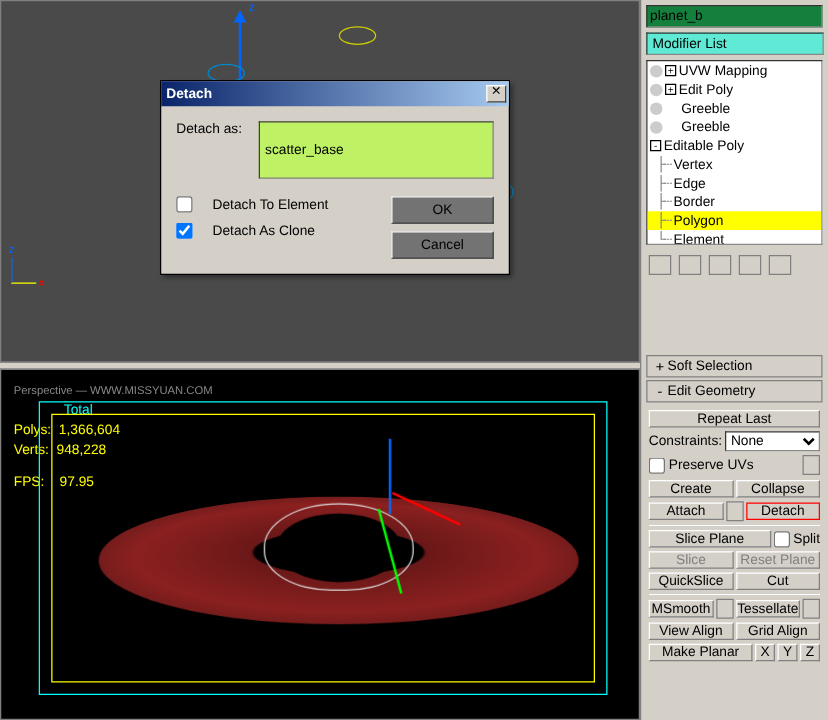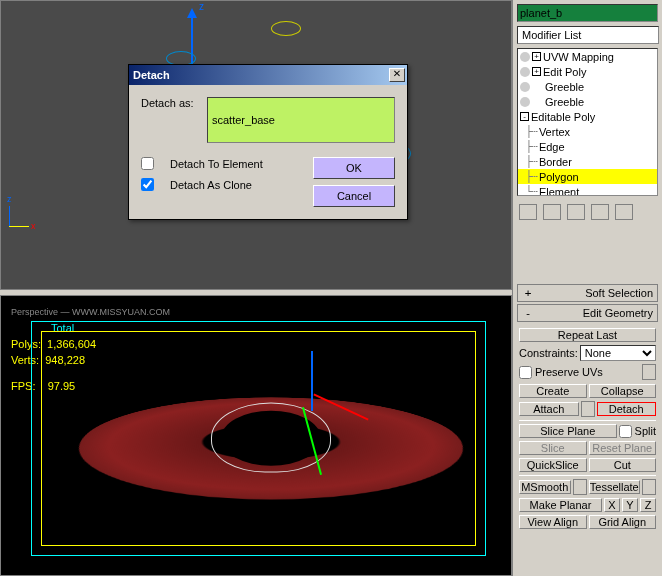--- a/index.html
+++ b/index.html
@@ -49,39 +49,39 @@
 .titlebar .xbtn { width: 16px; height: 14px; background: #d4d0c8; border: 1px solid #fff; border-right-color: #404040; border-bottom-color: #404040; text-align: center; line-height: 10px; font-size: 10px; font-family: sans-serif; cursor: pointer; }
 .dlg-body { padding: 12px; }
 .dlg-row { display: flex; align-items: flex-start; margin-bottom: 14px; gap: 6px; }
 .dlg-row label { width: 60px; }
 .dlg-row input[type=text] { flex: 1; border: 1px solid #808080; border-top-color: #404040; border-left-color: #404040; background: #bef264; padding: 16px 4px; font-size: 11px; }
 .dlg-lower { display: flex; gap: 10px; }
 .dlg-checks { flex: 1; }
 .chk-row { display: flex; align-items: center; gap: 16px; margin-bottom: 8px; }
 .chk-row input { width: 13px; height: 13px; }
 .dlg-btns { display: flex; flex-direction: column; gap: 6px; }
-.btn { width: 82px; height: 22px; background: #c4b5fd; border: 1px solid #fff; border-right-color: #404040; border-bottom-color: #404040; cursor: pointer; font-size: 11px; }
+.btn { width: 82px; height: 22px; background: #737373; border: 1px solid #fff; border-right-color: #404040; border-bottom-color: #404040; cursor: pointer; font-size: 11px; }
 
 
 .panel { position: absolute; right: 0; top: 0; width: 150px; height: 576px; background: #d4d0c8; border-left: 1px solid #808080; }
 .name-field { margin: 4px; }
 .name-field input { width: 100%; background: #15803d; border: 1px inset #888; padding: 2px; font-size: 11px; }
-.modlist { margin: 2px 4px; width: 142px; background: #ffffff; border: 1px inset #888; padding: 2px 4px; font-size: 11px; }
+.modlist { margin: 2px 4px; width: 142px; background: #5eead4; border: 1px inset #888; padding: 2px 4px; font-size: 11px; }
 .stack { margin: 4px; border: 1px inset #888; background: #fff; height: 148px; overflow: hidden; }
 .stack-row { display: flex; align-items: center; height: 15px; padding: 0 2px; gap: 2px; font-size: 11px; }
 .stack-row.sel { background: #ffff00; }
 .bulb { width: 10px; height: 10px; background: #ccc; border-radius: 50%; display: inline-block; }
 .box { width: 9px; height: 9px; border: 1px solid #000; background: #fff; display: inline-flex; align-items: center; justify-content: center; font-size: 8px; line-height: 8px; }
 .tree-line { color: #808080; font-family: monospace; letter-spacing: -1px; }
 .stack-tools { margin: 4px; display: flex; gap: 6px; padding: 4px 2px; }
 .tool-icon { width: 18px; height: 16px; border: 1px solid #808080; background: #d4d0c8; }
 .scroll-gap { height: 54px; }
 .rollout-hdr { margin: 2px 4px; height: 18px; background: #d4d0c8; border: 1px solid #808080; display: flex; align-items: center; padding: 0 4px; font-size: 11px; }
 .rollout-hdr .pm { width: 12px; text-align: center; font-family: monospace; }
-.rollout-hdr .txt { flex: 1; text-align: right; }
+.rollout-hdr .txt { flex: 1; text-align: left; }
 .rollout-body { margin: 2px 4px; padding: 4px 2px; }
 .r-btn { height: 14px; background: #d4d0c8; border: 1px solid #fff; border-right-color: #808080; border-bottom-color: #808080; display: flex; align-items: center; justify-content: center; font-size: 11px; margin-bottom: 3px; cursor: pointer; }
 .r-btn.full { width: 100%; }
 .r-row { display: flex; gap: 2px; margin-bottom: 3px; align-items: center; }
 .r-row .r-btn { flex: 1; margin-bottom: 0; }
 .r-row label { font-size: 11px; }
 .r-row select { flex: 1; font-size: 11px; background: #fff; border: 1px inset #888; }
 .sq { width: 14px; height: 16px; border: 1px solid #808080; background: #d4d0c8; flex: none; }
 .detach-hl { border: 1px solid #ff0000 !important; }
 .chk-sm { display: flex; align-items: center; gap: 3px; font-size: 11px; margin-bottom: 4px; }
@@ -265,23 +265,23 @@
       <div class="r-btn">Cut</div>
     </div>
     <div class="sep"></div>
     <div class="r-row">
       <div class="r-btn">MSmooth</div>
       <div class="sq"></div>
       <div class="r-btn">Tessellate</div>
       <div class="sq"></div>
     </div>
     <div class="r-row">
+      <div class="r-btn">View Align</div>
+      <div class="r-btn">Grid Align</div>
+    </div>
+    <div class="r-row">
       <div class="r-btn" style="flex:2">Make Planar</div>
       <div class="r-btn" style="flex:0 0 16px">X</div>
       <div class="r-btn" style="flex:0 0 16px">Y</div>
       <div class="r-btn" style="flex:0 0 16px">Z</div>
     </div>
-    <div class="r-row">
-      <div class="r-btn">View Align</div>
-      <div class="r-btn">Grid Align</div>
-    </div>
   </div>
 </div>
 
 </body></html>

